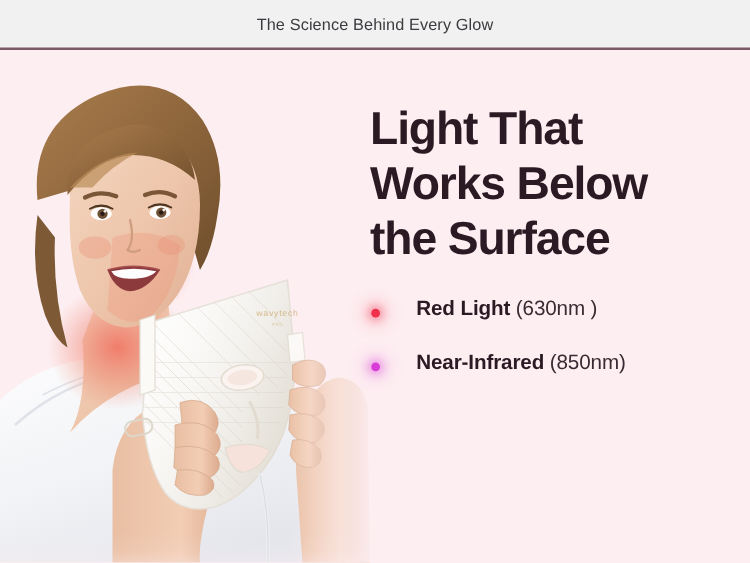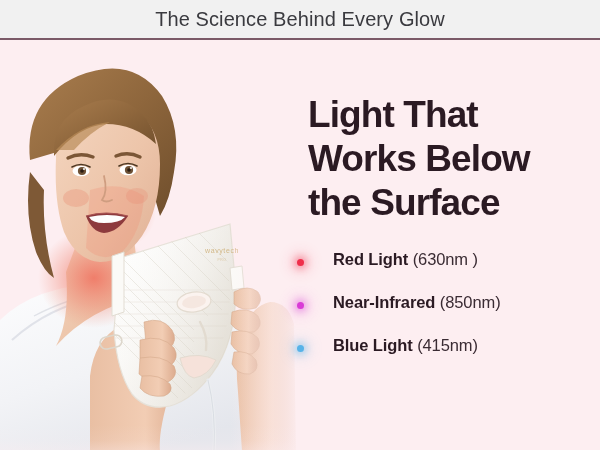--- a/index.html
+++ b/index.html
@@ -31,21 +31,21 @@
     top: 0;
     width: 600px;
     height: 38px;
     background: #f1f1f1;
     display: flex;
     align-items: center;
     justify-content: center;
     box-sizing: border-box;
   }
   .topbar-title {
-    font-size: 20px;
+    font-size: 13px;
     font-weight: 400;
     color: #3a3a3f;
     letter-spacing: 0.1px;
     white-space: nowrap;
   }
   .topbar-divider {
     position: absolute;
     left: 0;
     top: 38px;
     width: 600px;
@@ -105,21 +105,21 @@
     left: 296px;
     top: 41px;
     width: 296px;
   }
   .headline {
     font-size: 37px;
     line-height: 44px;
     font-weight: 700;
     color: #2b1a23;
     letter-spacing: -0.9px;
-    margin: 12px;
+    margin: 0;
     white-space: pre-line;
   }
 
   .feature-list {
     margin: 0;
     padding: 0;
     list-style: none;
     margin-top: 25px;
   }
   .feature-item {
@@ -335,23 +335,17 @@
           <span class="feature-text">
             <span class="feature-name">Red Light</span><span> </span><span class="feature-nm">(630nm )</span>
           </span>
         </li>
         <li class="feature-item">
           <span class="bullet" style="background: rgb(217, 59, 214); box-shadow: rgba(217, 59, 214, 0.4) 0px 0px 7px 3px, rgba(217, 59, 214, 0.133) 0px 0px 14px 7px;"></span>
           <span class="feature-text">
             <span class="feature-name">Near-Infrared</span><span> </span><span class="feature-nm">(850nm)</span>
           </span>
         </li>
-        <li class="feature-item">
-          <span class="bullet" style="background: rgb(87, 179, 232); box-shadow: rgba(87, 179, 232, 0.4) 0px 0px 7px 3px, rgba(87, 179, 232, 0.133) 0px 0px 14px 7px;"></span>
-          <span class="feature-text">
-            <span class="feature-name">Blue Light</span><span> </span><span class="feature-nm">(415nm)</span>
-          </span>
-        </li>
       </ul>
     </div>
 
   </div>
 </div>
 
 </body></html>

